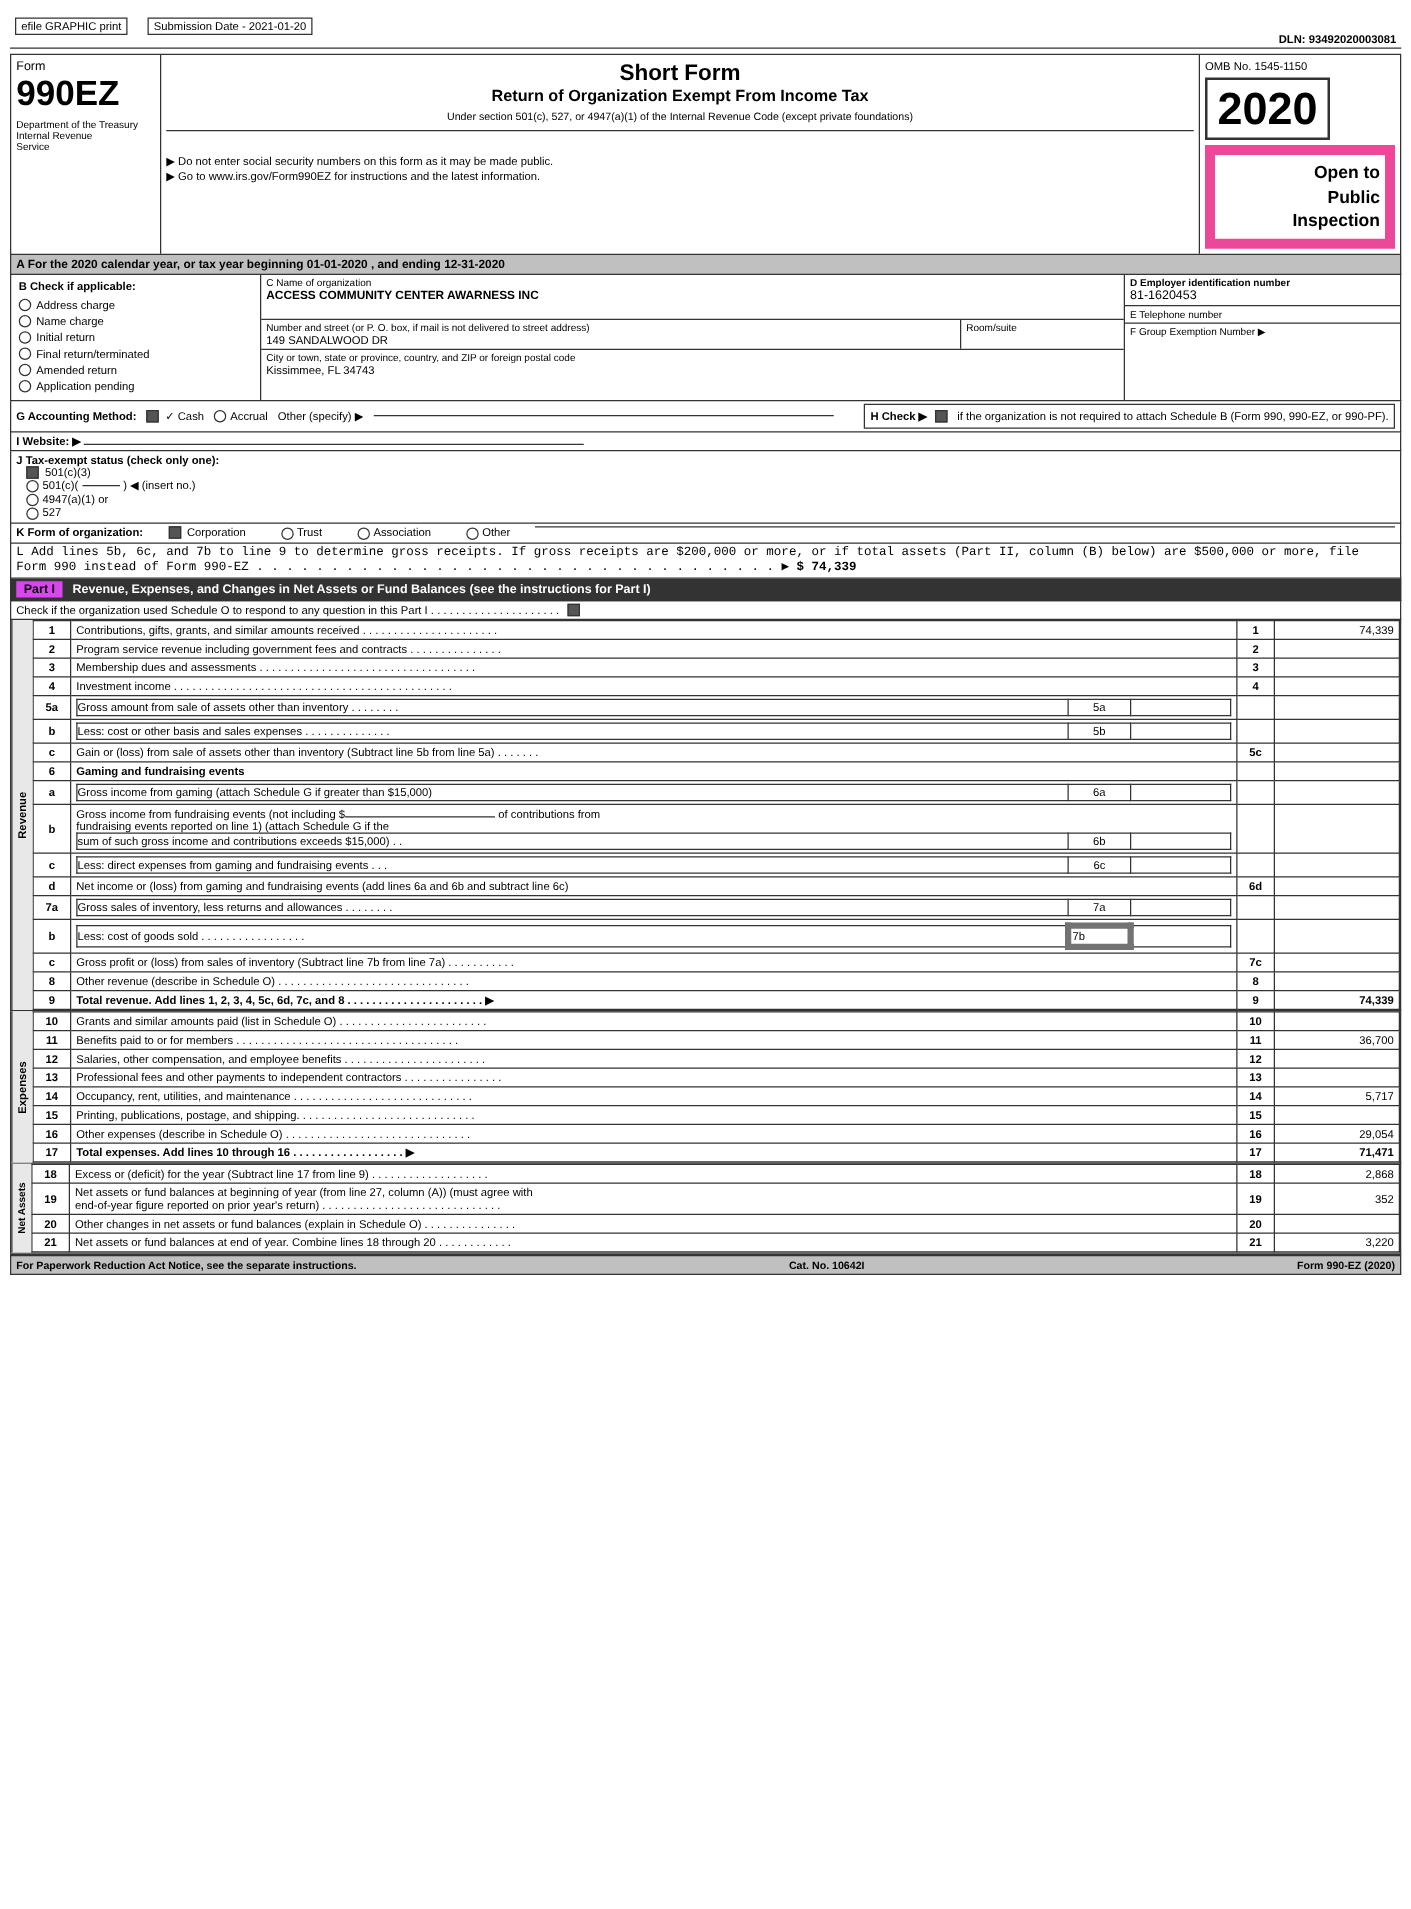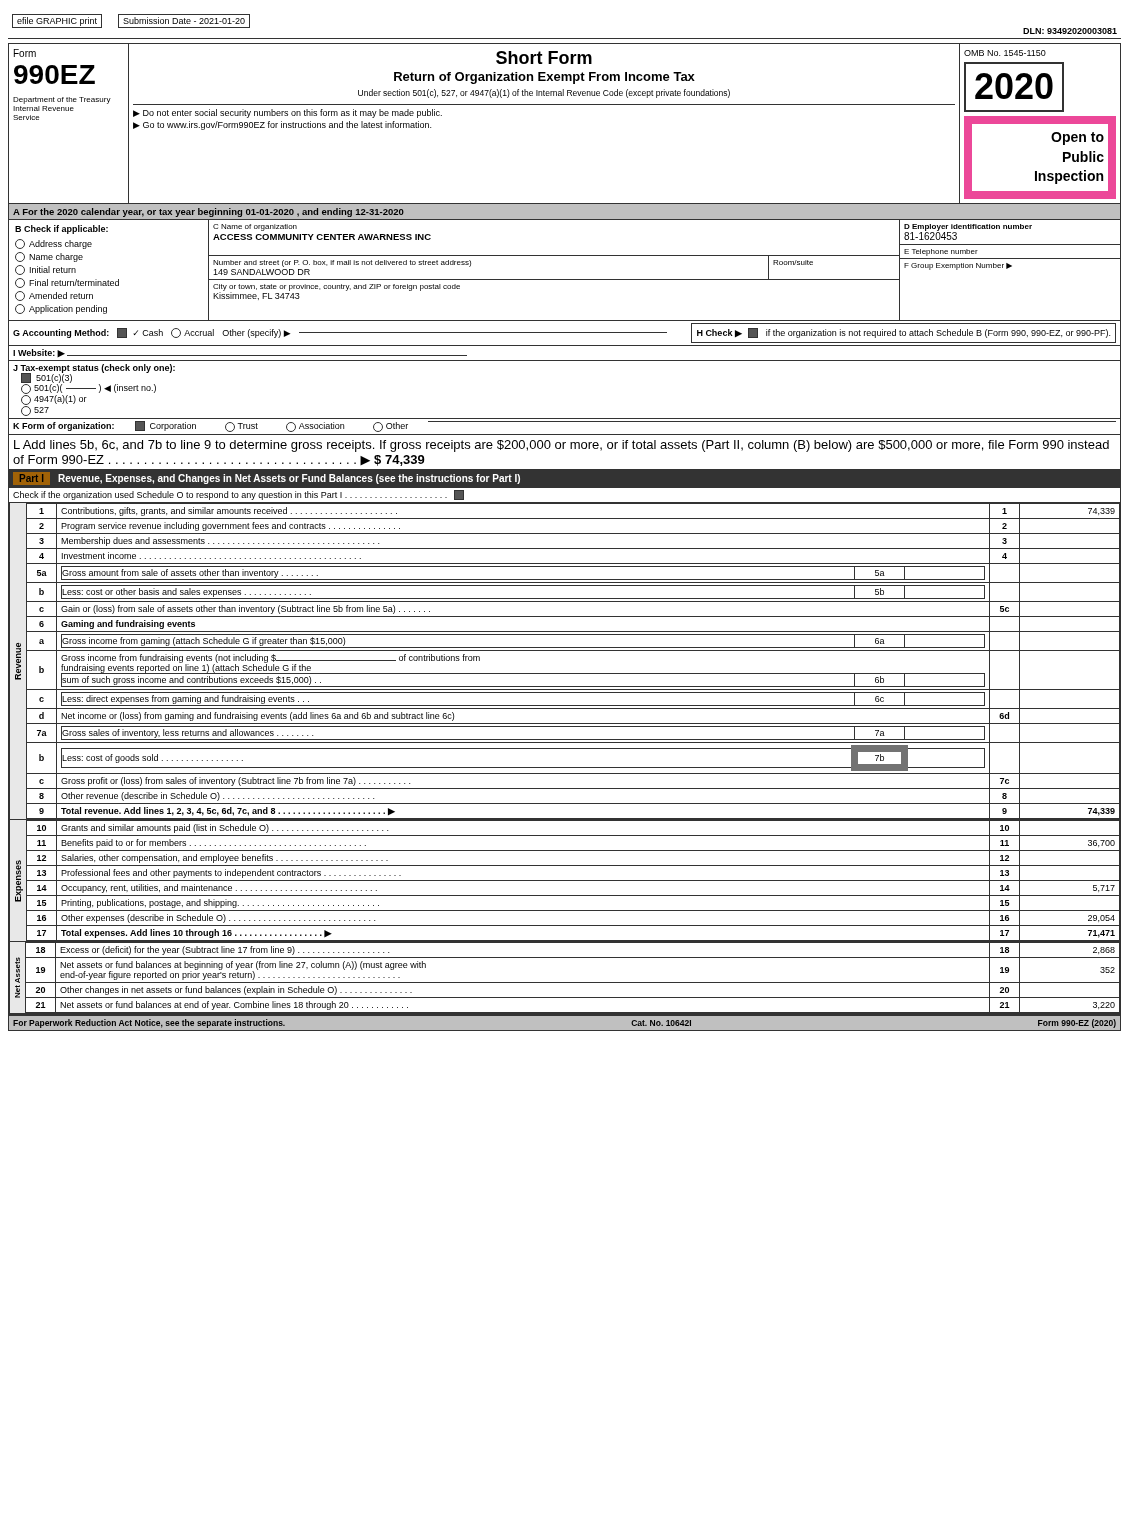--- a/index.html
+++ b/index.html
@@ -41,21 +41,21 @@
     
     .i-row { border: 1px solid #333; border-top: none; padding: 2px 4px; font-size: 9px; }
 
     
     .j-row { border: 1px solid #333; border-top: none; padding: 2px 4px; font-size: 9px; }
 
     
     .k-row { border: 1px solid #333; border-top: none; padding: 2px 4px; font-size: 9px; display: flex; align-items: flex-start; gap: 20px; }
 
     
-    .l-row { border: 1px solid #333; border-top: none; padding: 2px 4px; font-size: 13px; }
+    .l-row { border: 1px solid #333; border-top: none; padding: 2px 4px; font-size: 10px; font-family: Liberation Mono, monospace; }
 
     
     .data-table { width: 100%; border-collapse: collapse; font-size: 9px; }
     .data-table td, .data-table th { border: 1px solid #333; padding: 2px 4px; vertical-align: middle; }
     .data-table .line-num { width: 30px; text-align: center; font-weight: bold; }
     .data-table .desc { width: auto; }
     .data-table .amount-col { width: 100px; text-align: right; }
     .side-label { writing-mode: vertical-rl; transform: rotate(180deg); text-align: center; font-weight: bold; padding: 4px 3px; background: #e8e8e8; border: 1px solid #333; border-top: none; font-size: 9px; }
 
     .footer { border: 1px solid #333; border-top: 2px solid #333; display: flex; justify-content: space-between; padding: 2px 4px; font-size: 8.5px; background: #c0c0c0; font-weight: bold; }
@@ -80,21 +80,21 @@
       <div style="font-size:10px;">Form</div>
       <div class="form-number">990EZ</div>
       <div style="font-size:8px; margin-top:4px;">Department of the Treasury</div>
       <div style="font-size:8px;">Internal Revenue</div>
       <div style="font-size:8px;">Service</div>
     </div>
     <div class="fh-center">
       <div class="form-title">Short Form</div>
       <div class="form-subtitle">Return of Organization Exempt From Income Tax</div>
       <div class="form-under" style="margin-top:4px;">Under section 501(c), 527, or 4947(a)(1) of the Internal Revenue Code (except private foundations)</div>
-      <div style="margin-top:6px; border-top:1px solid #333; padding-top:3px; font-size:9px; text-align:left;">
+      <div style="margin-top:6px; border-top:1px solid #333; padding-top:19px; font-size:9px; text-align:left;">
         <span>▶ Do not enter social security numbers on this form as it may be made public.</span>
       </div>
       <div style="margin-top:2px; font-size:9px; text-align:left;">
         <span>▶ Go to www.irs.gov/Form990EZ for instructions and the latest information.</span>
       </div>
     </div>
     <div class="fh-right">
       <div class="omb">OMB No. 1545-1150</div>
       <div class="year-box" style="margin: 4px 0;">2020</div>
       <div class="open-to-public">
@@ -249,21 +249,21 @@
     <span style="flex:1; border-bottom:1px solid #333; display:inline-block;"></span>
   </div>
 
   <div class="l-row">
     <span>L Add lines 5b, 6c, and 7b to line 9 to determine gross receipts. If gross receipts are $200,000 or more, or if total assets (Part II, column (B) below) are $500,000 or more, file Form 990 instead of Form 990-EZ</span>
     <span> . . . . . . . . . . . . . . . . . . . . . . . . . . . . . . . . . . . ▶ </span>
     <span style="font-weight:bold;">$ 74,339</span>
   </div>
 
   <div style="display:flex; border:1px solid #333; border-top:none; background:#333; color:white; padding:2px 4px; font-size:10px; font-weight:bold; align-items:center;">
-    <span style="background:#a16207; color:black; padding:1px 6px; margin-right:8px; font-weight:bold;text-align:right;">Part I</span>
+    <span style="background:#d946ef; color:black; padding:1px 6px; margin-right:8px; font-weight:bold;text-align:right;">Part I</span>
     <span>Revenue, Expenses, and Changes in Net Assets or Fund Balances (see the instructions for Part I)</span>
   </div>
 
   <div style="border:1px solid #333; border-top:none; padding:2px 4px; font-size:9px;">
     <span>Check if the organization used Schedule O to respond to any question in this Part I . . . . . . . . . . . . . . . . . . . . .</span>
     <span class="checkbox-sq checked" style="margin-left:4px;"></span>
   </div>
 
   <div style="display:flex; border:1px solid #333; border-top:none;">
     <div class="side-label" style="border:none; border-right:1px solid #333;">Revenue</div>
@@ -414,21 +414,21 @@
         <td class="line-num"></td>
         <td class="amount-col"></td>
       </tr>
       <tr>
         <td class="line-num">b</td>
         <td class="desc">
           <table style="width:100%; border-collapse:collapse;">
             <tbody>
                   <tr>
               <td style="padding:0;">Less: cost of goods sold    .    .    .    .    .    .    .    .    .    .    .    .    .    .    .    .    .</td>
-              <td style="border:7px solid #737373; width:50px; text-align:center; padding:1px;">7b</td>
+              <td style="border:5px solid #737373; width:50px; text-align:left; padding:1px;">7b</td>
               <td style="width:80px; border:1px solid #333; padding:1px;"></td>
             </tr>
           </tbody>
               </table>
         </td>
         <td class="line-num"></td>
         <td class="amount-col"></td>
       </tr>
       <tr>
         <td class="line-num">c</td>

